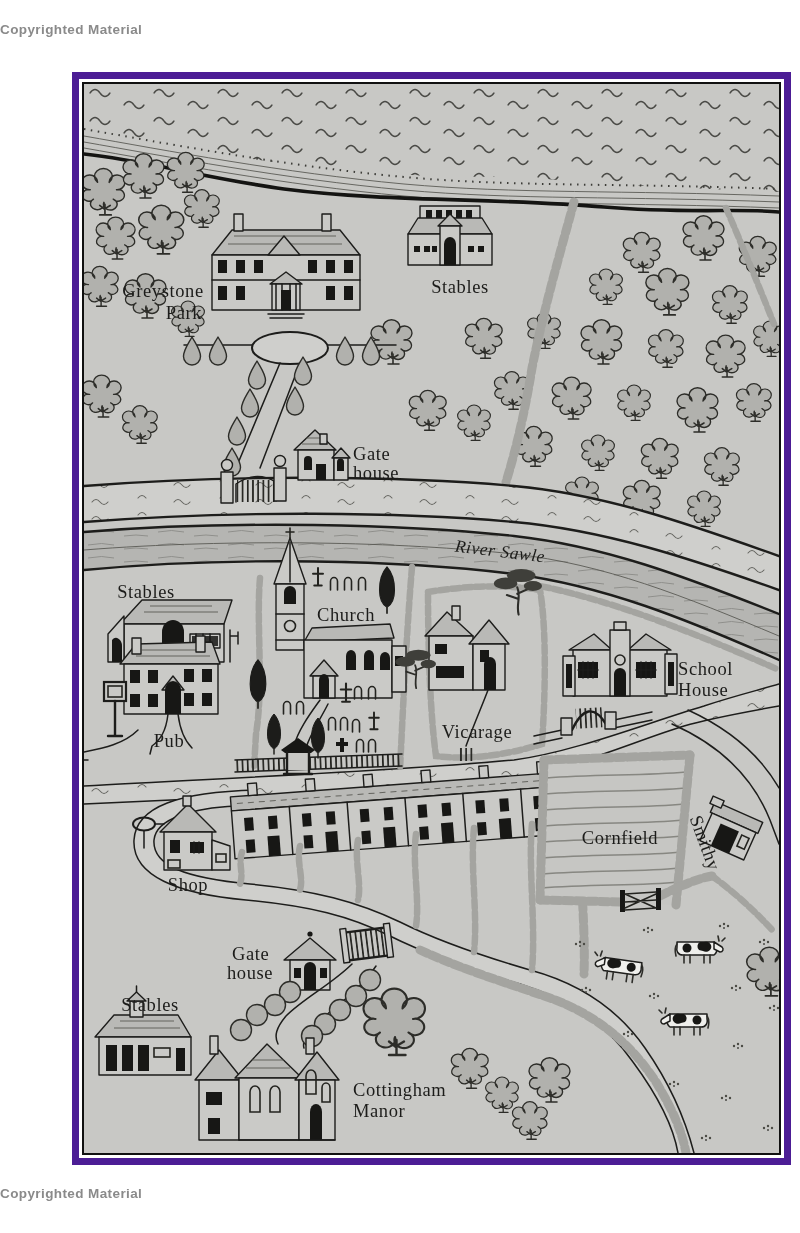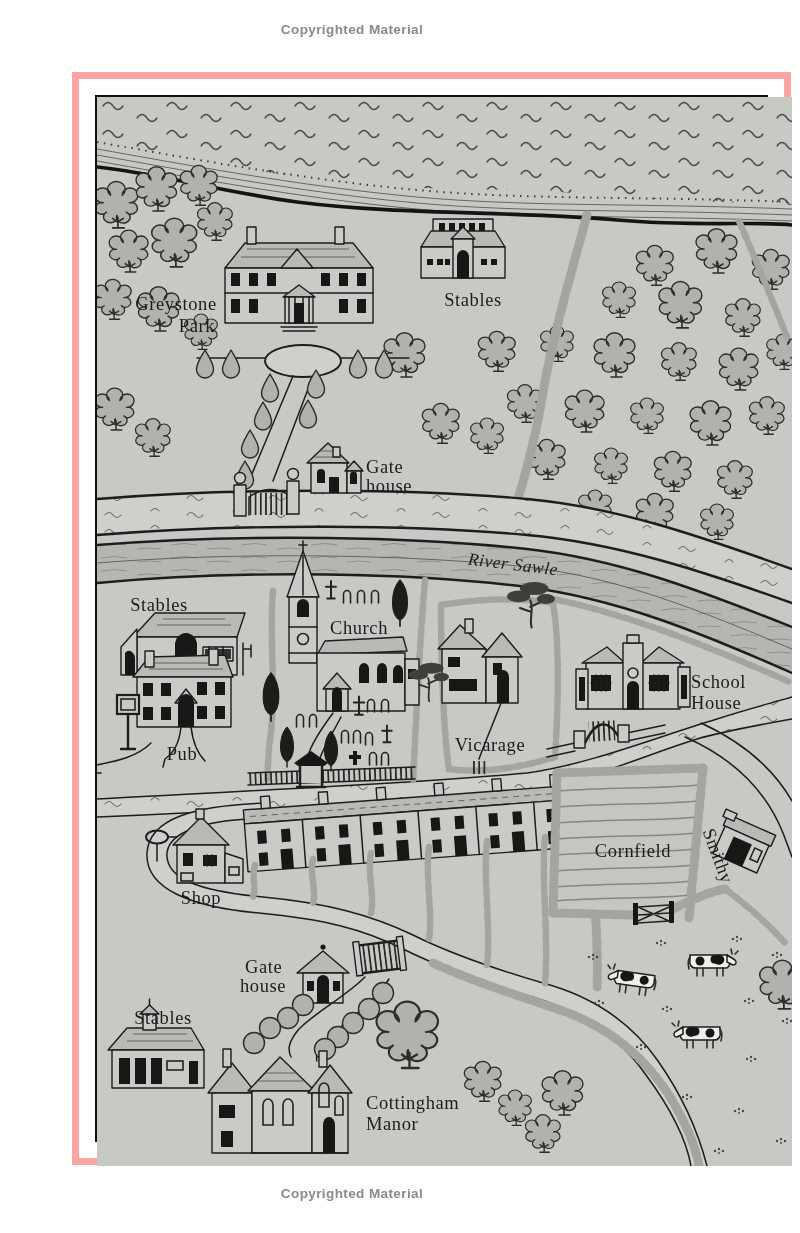--- a/index.html
+++ b/index.html
@@ -1,24 +1,24 @@
 <!DOCTYPE html>
 <html style="--paper: #c8c8c5; --ink: #1d1d1b; --road: #cfcfcc; --water: #b5b5b2; --foliage: #b1b1ad; --hedge: #a4a4a0; --copyright: #8a8a8a;"><head>
 <meta charset="utf-8">
 <style>
   html,body{margin:0;padding:0;background:#fff;}
   #page{position:relative;width:800px;height:1233px;background:#fff;overflow:hidden;
         font-family:"Liberation Serif",serif;}
-  .copyright{position:absolute;left:0;width:704px;text-align:center;
+  .copyright{position:absolute;left:0;width:704px;
         font-family:"Liberation Sans",sans-serif;font-weight:bold;font-size:13.5px;
         letter-spacing:.4px;color:var(--copyright,#8a8a8a);}
   #copyright-top{top:22px;}
   #copyright-bottom{top:1186px;}
   #map-frame{position:absolute;left:72px;top:72px;width:719px;height:1093px;
-        box-sizing:border-box;border:7px solid #fca5a5;background:#fff;padding:16px;}
+        box-sizing:border-box;border:7px solid #4c1d95;background:#fff;padding:3px;}
   #map-inner{width:100%;height:100%;box-sizing:border-box;border:2px solid #101010;
         background:var(--paper,#c8c8c5);}
   svg{display:block;}
   
   .ink{stroke:var(--ink,#1d1d1b);fill:none;stroke-width:1.5;stroke-linecap:round;stroke-linejoin:round;}
   .ink2{stroke:var(--ink,#1d1d1b);fill:none;stroke-width:2.4;stroke-linecap:round;}
   .shore{stroke:#141412;fill:none;stroke-width:3.6;stroke-linecap:round;}
   .contour{stroke:#55554f;fill:none;stroke-width:1;opacity:.85;}
   .dots{stroke:#3c3c38;fill:none;stroke-width:2;stroke-dasharray:1.5 5.5;}
   .roadfill{fill:var(--road,#cfcfcc);}

